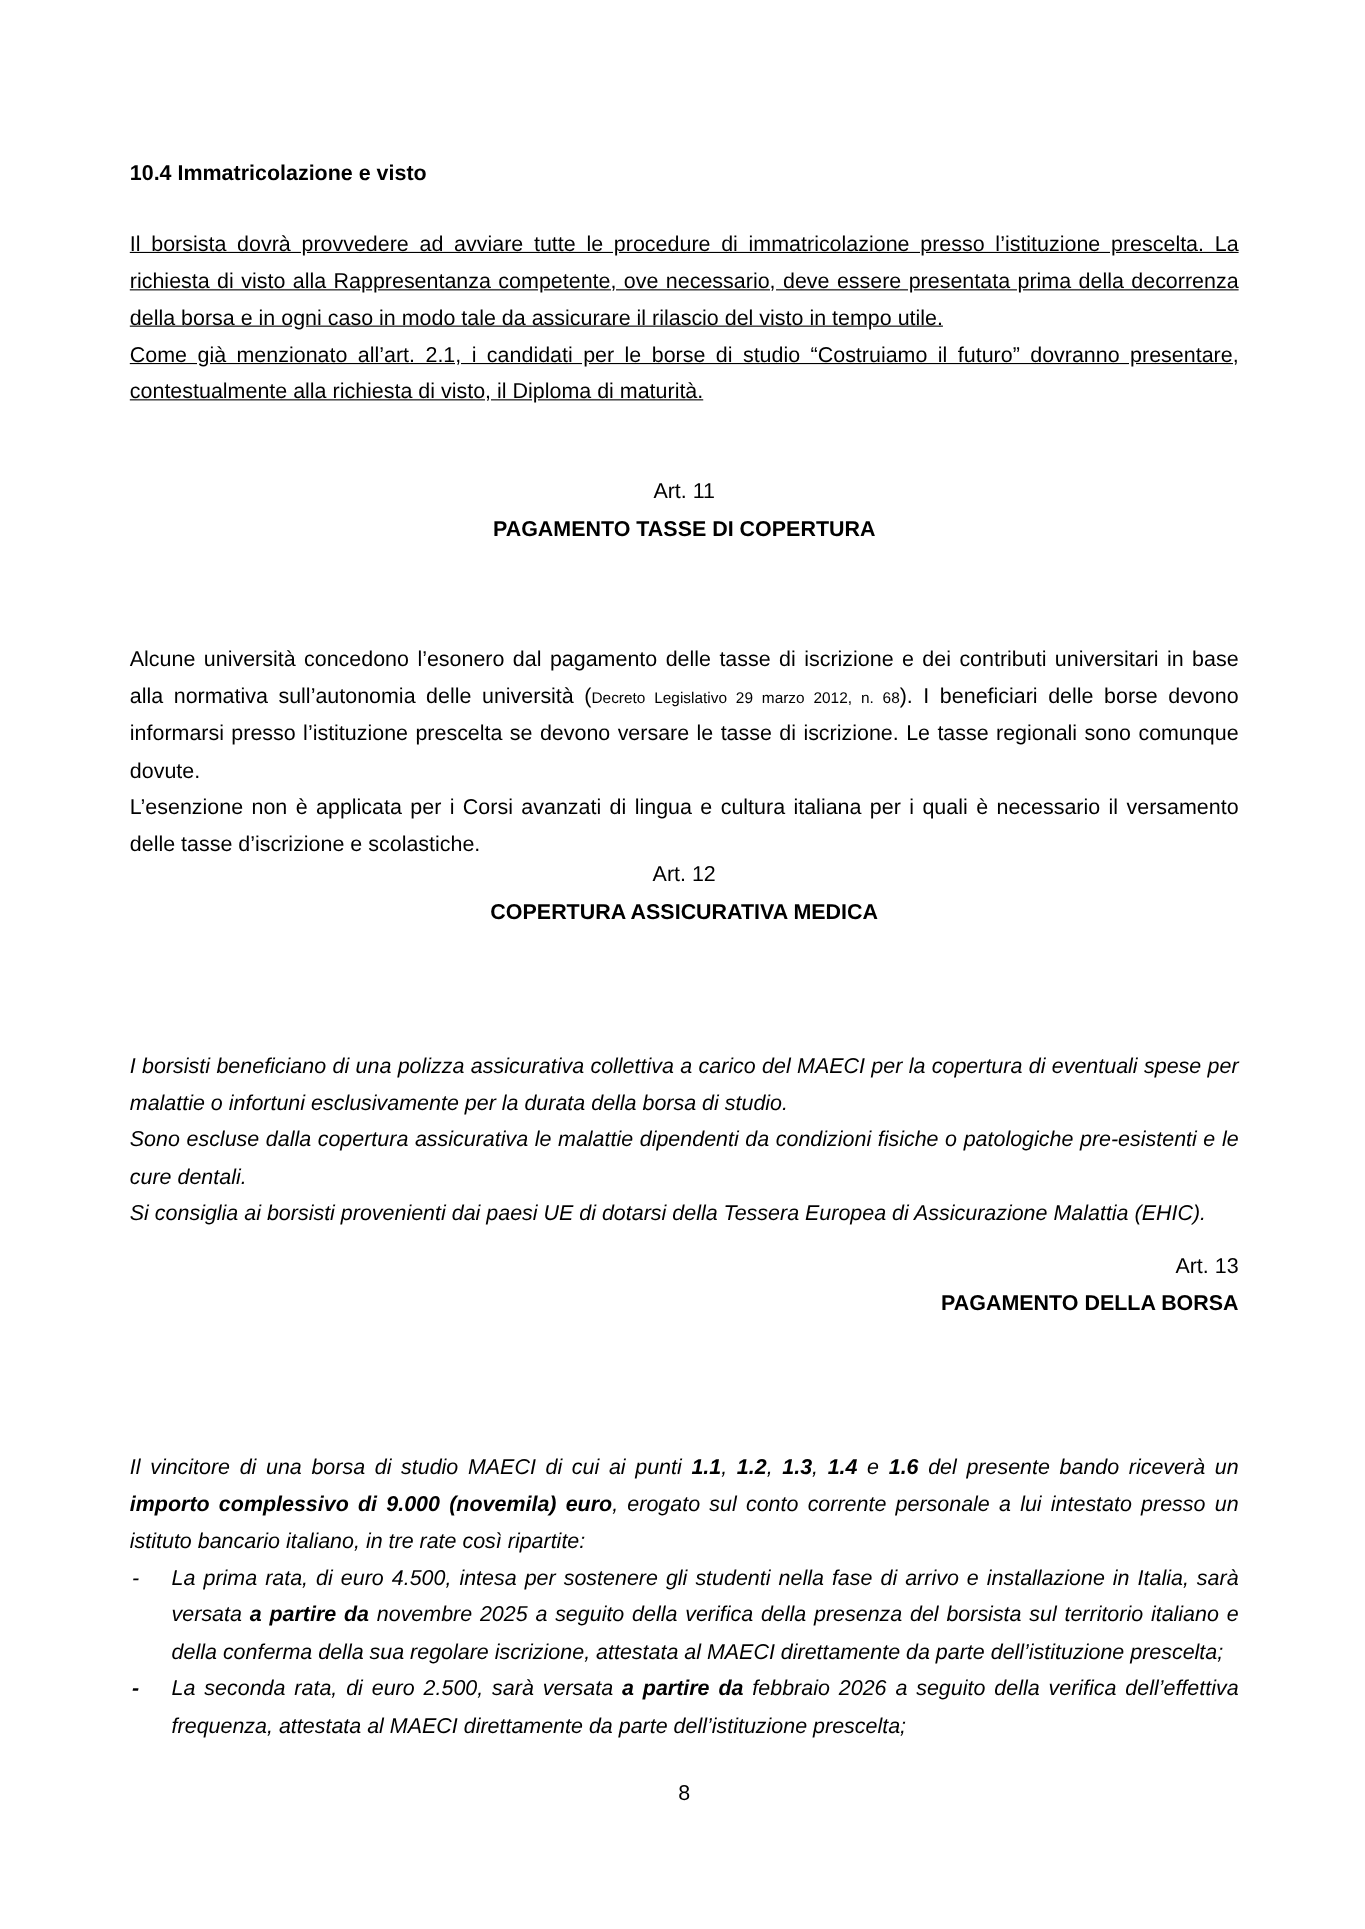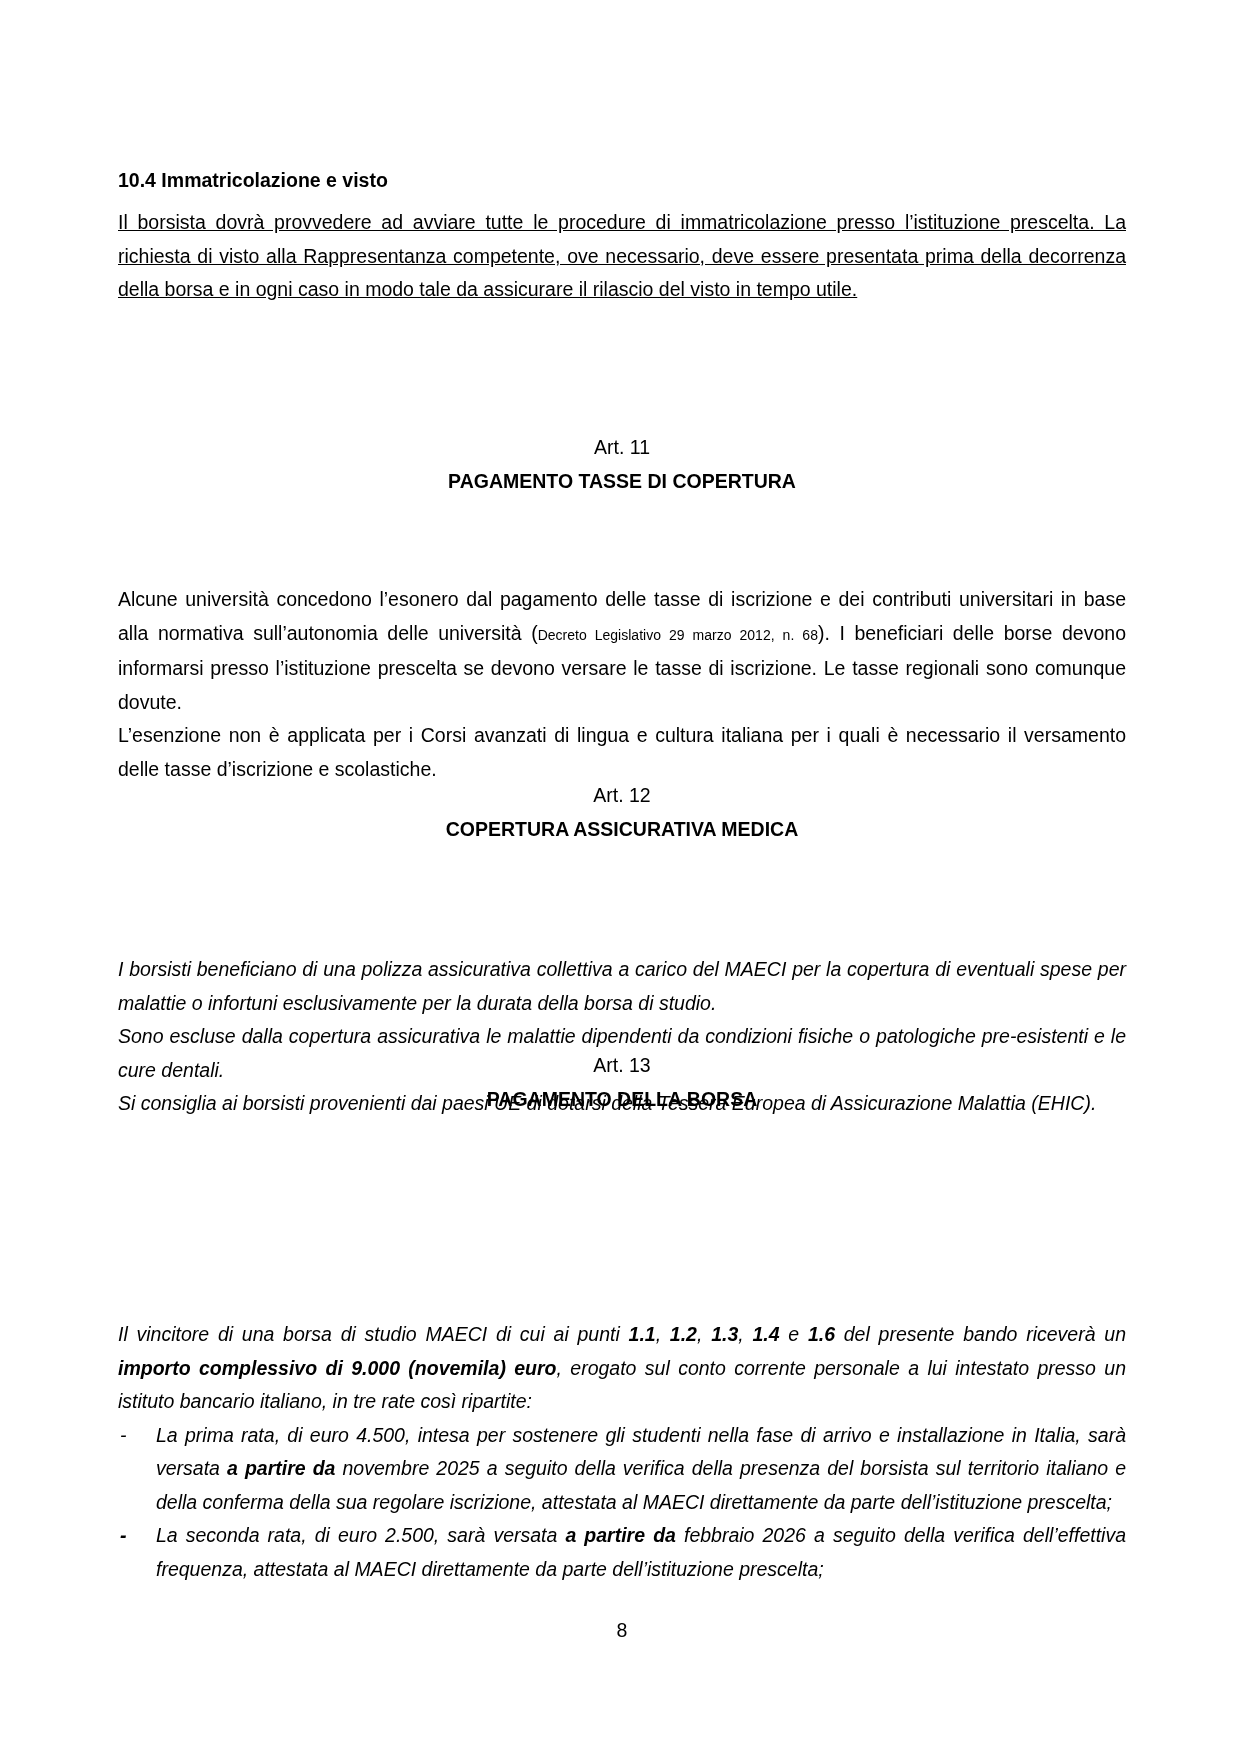--- a/index.html
+++ b/index.html
@@ -75,23 +75,24 @@
       width: 1008px;
       text-align: center;
       top: 1614px;
     }
   </style>
 </head>
 <body>
 
 <div class="page">
 
-  <div class="section-head" style="top:164px;text-align:right;">10.4 Immatricolazione e visto</div>
+  <div class="section-head" style="top:142px;text-align:right;">10.4 Immatricolazione e visto</div>
   <div class="block" style="top:206px;text-decoration:underline;">
     <p class="para">Il borsista dovrà provvedere ad avviare tutte le procedure di immatricolazione presso l’istituzione prescelta. La richiesta di visto alla Rappresentanza competente, ove necessario, deve essere presentata prima della decorrenza della borsa e in ogni caso in modo tale da assicurare il rilascio del visto in tempo utile.</p>
+    <p class="para">Come già menzionato all’art. 2.1, i candidati per le borse di studio “Costruiamo il futuro” dovranno presentare, contestualmente alla richiesta di visto, il Diploma di maturità.</p>
   </div>
 
   <div class="art-title" style="top:431px;">
     <span class="art-num">Art. 11</span>
     <span class="art-name">PAGAMENTO TASSE DI COPERTURA</span>
   </div>
   <div class="block" style="top:583px;">
     <p class="para"><span>Alcune università concedono l’esonero dal pagamento delle tasse di iscrizione e dei contributi universitari in base alla normativa sull’autonomia delle università (</span><span class="small">Decreto Legislativo 29 marzo 2012, n. 68</span><span>). I beneficiari delle borse devono informarsi presso l’istituzione prescelta se devono versare le tasse di iscrizione. Le tasse regionali sono comunque dovute.</span></p>
     <p class="para">L’esenzione non è applicata per i Corsi avanzati di lingua e cultura italiana per i quali è necessario il versamento delle tasse d’iscrizione e scolastiche.</p>
   </div>
@@ -99,21 +100,21 @@
   <div class="art-title" style="top:761px;margin-top:18px;">
     <span class="art-num">Art. 12</span>
     <span class="art-name">COPERTURA ASSICURATIVA MEDICA</span>
   </div>
   <div class="block" style="top:953px;font-style:italic;">
     <p class="para">I borsisti beneficiano di una polizza assicurativa collettiva a carico del MAECI per la copertura di eventuali spese per malattie o infortuni esclusivamente per la durata della borsa di studio.</p>
     <p class="para">Sono escluse dalla copertura assicurativa le malattie dipendenti da condizioni fisiche o patologiche pre-esistenti e le cure dentali.</p>
     <p class="para">Si consiglia ai borsisti provenienti dai paesi UE di dotarsi della Tessera Europea di Assicurazione Malattia (EHIC).</p>
   </div>
 
-  <div class="art-title" style="top:1049px;">
+  <div class="art-title" style="top:1135px;text-align:right;">
     <span class="art-num">Art. 13</span>
     <span class="art-name">PAGAMENTO DELLA BORSA</span>
   </div>
   <div class="block" style="top:1318px;font-style:italic;">
     <p class="para"><span>Il vincitore di una borsa di studio MAECI di cui ai punti </span><b>1.1</b><span>, </span><b>1.2</b><span>, </span><b>1.3</b><span>, </span><b>1.4</b><span> e </span><b>1.6</b><span> del presente bando riceverà un </span><b>importo complessivo di 9.000 (novemila) euro</b><span>, erogato sul conto corrente personale a lui intestato presso un istituto bancario italiano, in tre rate così ripartite:</span></p>
     <ul class="rates">
       <li>
         <span class="dash">-</span><span>La prima rata, di euro 4.500, intesa per sostenere gli studenti nella fase di arrivo e installazione in Italia, sarà versata </span><b>a partire da</b><span> novembre 2025 a seguito della verifica della presenza del borsista sul territorio italiano e della conferma della sua regolare iscrizione, attestata al MAECI direttamente da parte dell’istituzione prescelta;</span>
       </li>
       <li>

